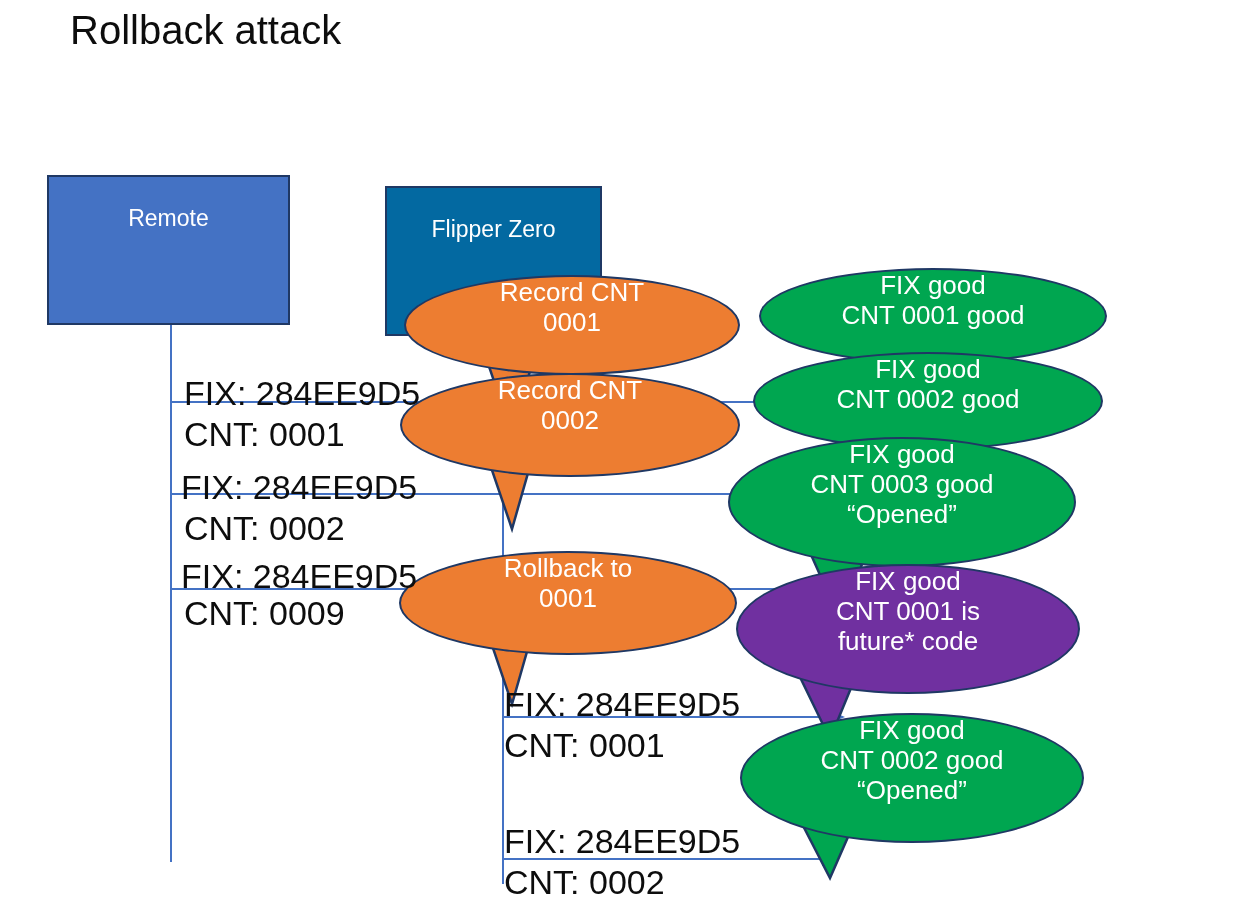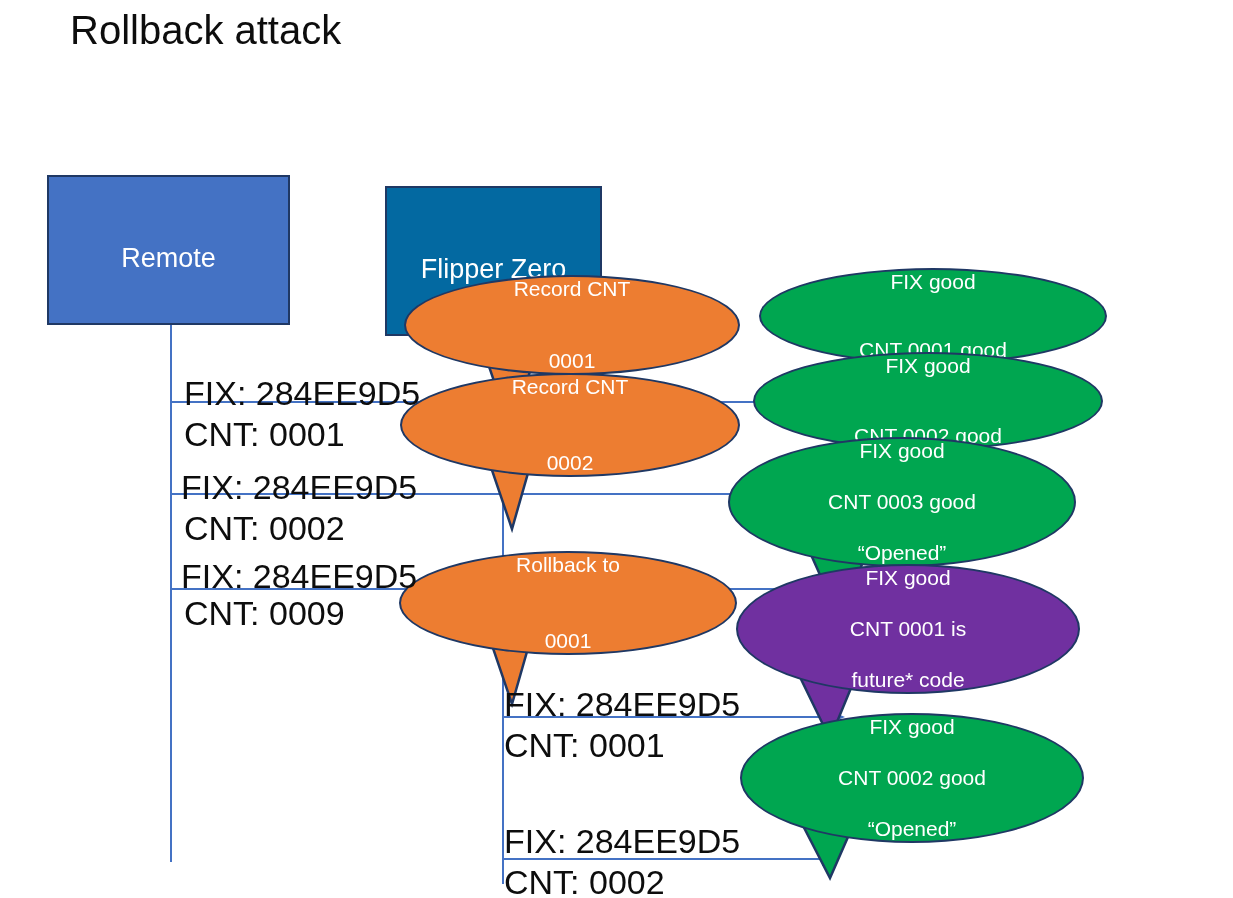--- a/index.html
+++ b/index.html
@@ -27,41 +27,41 @@
 
   
   #wires{position:absolute;left:0;top:0;width:1233px;height:898px;}
 
   
   .actor-box{
     position:absolute;
     border:2px solid #1F3864;
     box-sizing:border-box;
     color:#ffffff;
-    font-size:27px;
+    font-size:23px;
     display:flex;
     justify-content:center;
     align-items:flex-start;
-    padding-top:68px;
+    padding-top:30px;
   }
   .actor-label{line-height:1;}
 
   
   .callout{
     position:absolute;
     box-sizing:border-box;
     border:2.5px solid #1F3864;
     border-radius:50%/50%;
     color:#ffffff;
-    font-size:21px;
+    font-size:26px;
     line-height:1.16;
     text-align:center;
     display:flex;
     flex-direction:column;
-    justify-content:space-between;
+    justify-content:flex-start;
     align-items:center;
   }
   .callout .ln{display:block;white-space:nowrap;}
 
   
   .tail{position:absolute;}
 
   
   .msg{
     position:absolute;

